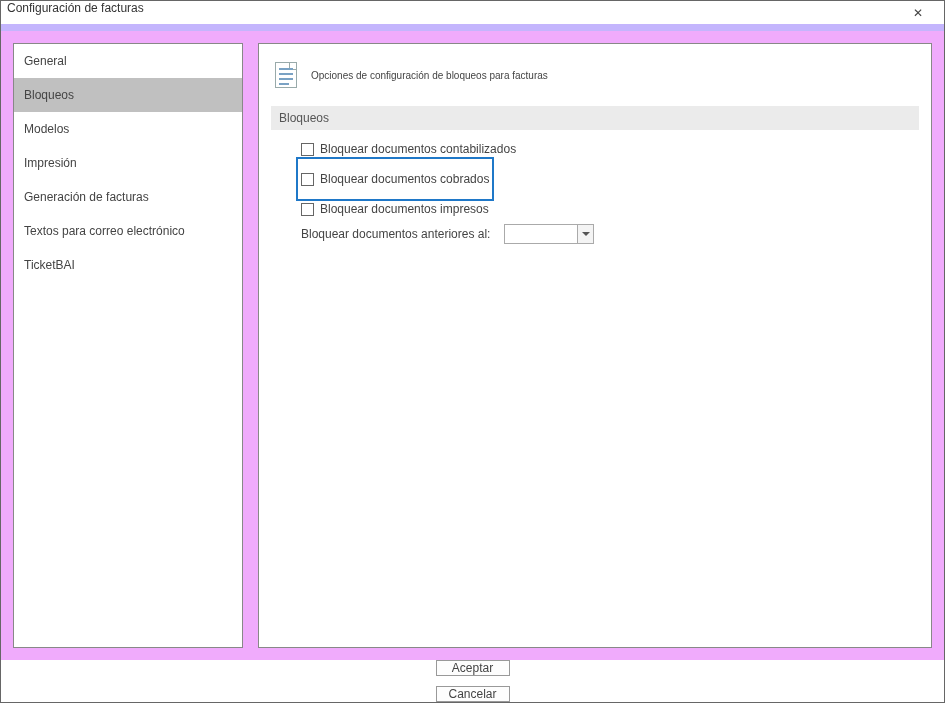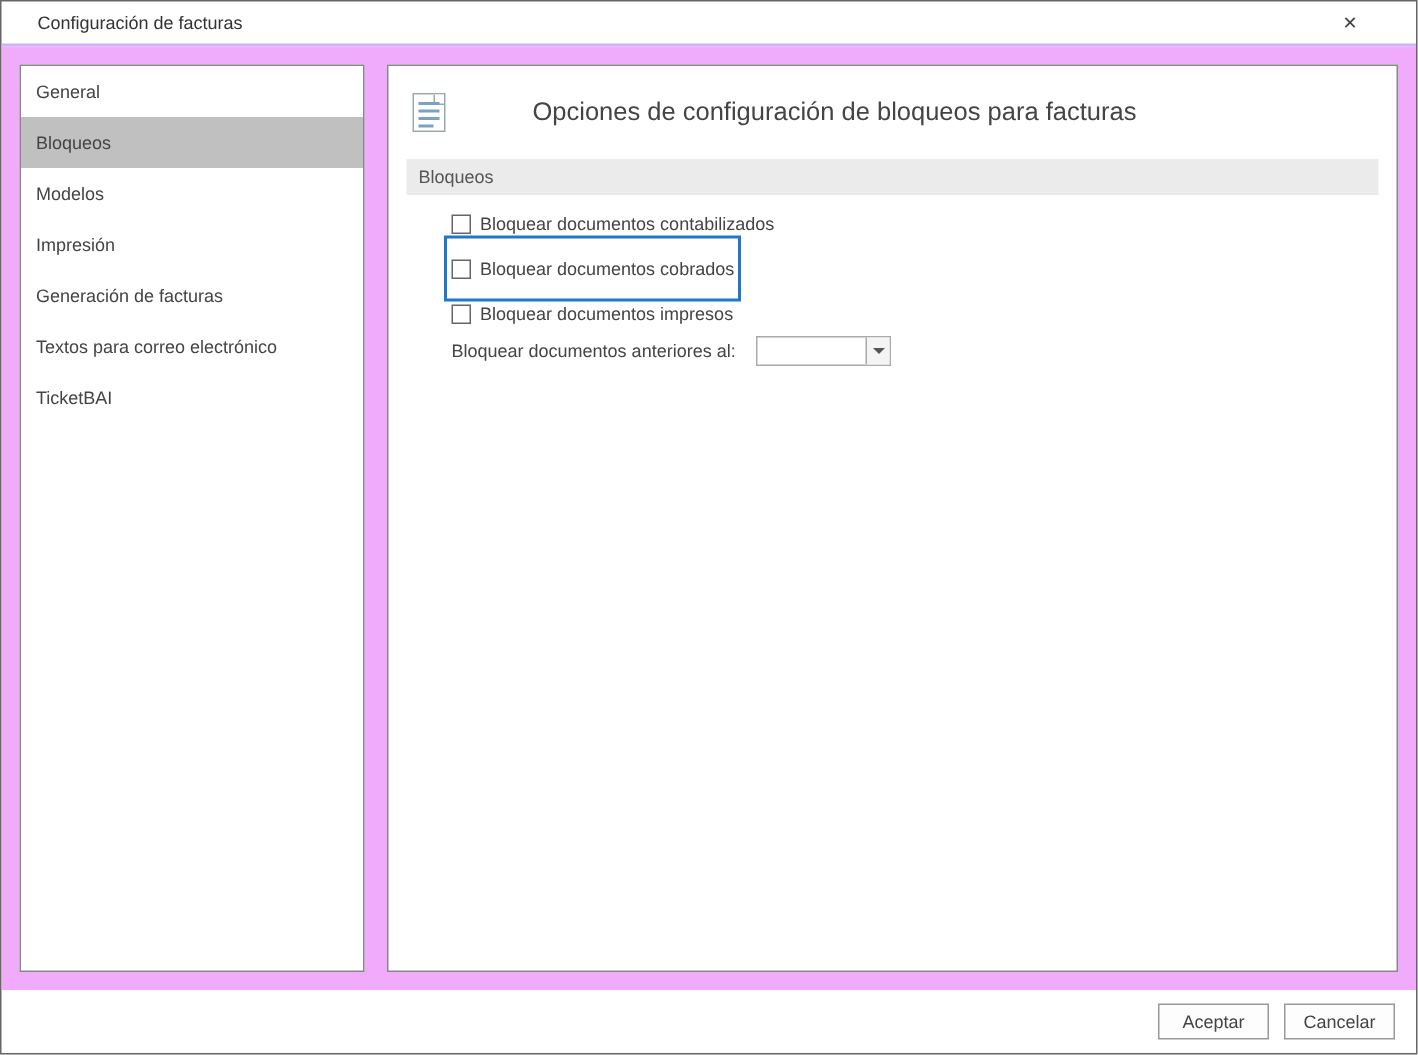--- a/index.html
+++ b/index.html
@@ -1,50 +1,50 @@
 <!DOCTYPE html>
 <html><head>
   <meta charset="utf-8">
   <style>
     * { box-sizing: border-box; margin: 0; padding: 0; font-family: "Segoe UI", Tahoma, sans-serif; font-size: 12px; color: #444; }
     body { width: 945px; height: 703px; background: #fff; border: 1px solid #666; display: flex; flex-direction: column; }
-    .titlebar { height: 30px; display: flex; align-items: center; padding: 0 24px; border-bottom: 2px solid #c4b5fd; }
+    .titlebar { height: 30px; display: flex; padding: 0 6px; border-bottom: 7px solid #c4b5fd; }
     .titlebar .title { flex: 1; font-size: 12px; color: #333; }
     .close-x { width: 40px; height: 100%; display: flex; align-items: center; justify-content: center; cursor: pointer; font-size: 14px; }
 
     .body { flex: 1; display: flex; padding: 12px; gap: 15px; background: #f0abfc; }
 
     .sidebar { width: 230px; border: 1px solid #888; background: #fff; }
     .sidebar-item { padding: 10px 10px; cursor: pointer; color: #666; font-size: 12px; }
     .sidebar-item.selected { background: #c0c0c0; color: #333; }
 
     .content { flex: 1; border: 1px solid #888; background: #fff; padding: 12px; }
     .content-header { display: flex; align-items: center; gap: 14px; padding: 6px 4px 18px 4px; }
     .content-header .doc-icon { width: 22px; height: 26px; border: 1px solid #9aa; position: relative; background: #fff; }
     .content-header .doc-icon .fold { position: absolute; top: 0; right: 0; width: 7px; height: 7px; background: #fff; border-left: 1px solid #9aa; border-bottom: 1px solid #9aa; }
     .content-header .doc-icon .line { position: absolute; left: 3px; right: 3px; height: 2px; background: #7aa2c4; }
     .content-header .doc-icon .l1 { top: 5px; }
     .content-header .doc-icon .l2 { top: 10px; }
     .content-header .doc-icon .l3 { top: 15px; }
     .content-header .doc-icon .l4 { top: 20px; width: 10px; }
-    .content-header .heading { font-size: 17px; color: #444; margin-left: 44px; }
+    .content-header .heading { font-size: 10px; color: #444; }
 
     .section-label { background: #ebebeb; padding: 5px 8px; font-size: 12px; color: #555; }
 
     .section-body { padding: 10px 10px 10px 30px; }
     .checkbox-row { display: flex; align-items: center; gap: 6px; padding: 2px 0; }
     .checkbox-row.highlight { outline: 2px solid #1f78c8; outline-offset: -1px; padding: 14px 4px; margin-left: -4px; width: fit-content; }
     .fake-checkbox { width: 13px; height: 13px; border: 1px solid #666; background: #fff; cursor: pointer; }
     .date-row { display: flex; align-items: center; gap: 14px; padding-top: 6px; }
     .date-input { width: 90px; height: 20px; border: 1px solid #aaa; display: flex; }
     .date-input .text-part { flex: 1; padding: 0 4px; }
     .date-input .drop-btn { width: 16px; border-left: 1px solid #aaa; display: flex; align-items: center; justify-content: center; cursor: pointer; background: #f4f4f4; }
     .drop-arrow { width: 0; height: 0; border-left: 4px solid transparent; border-right: 4px solid transparent; border-top: 4px solid #555; }
 
-    .footer { height: 42px; display: flex; align-items: center; justify-content: flex-end; padding: 0 14px; gap: 10px; border-top: 0; }
+    .footer { height: 42px; display: flex; align-items: center; justify-content: flex-end; padding: 0 14px; gap: 10px; border-top: 0; flex-direction: column; }
     .footer button { min-width: 74px; height: 24px; border: 1px solid #999; background: #fdfdfd; cursor: pointer; font-size: 12px; }
   </style>
 </head>
 <body>
 
 <div class="titlebar">
   <div class="title">Configuración de facturas</div>
   <div class="close-x">
     <span>✕</span>
   </div>

